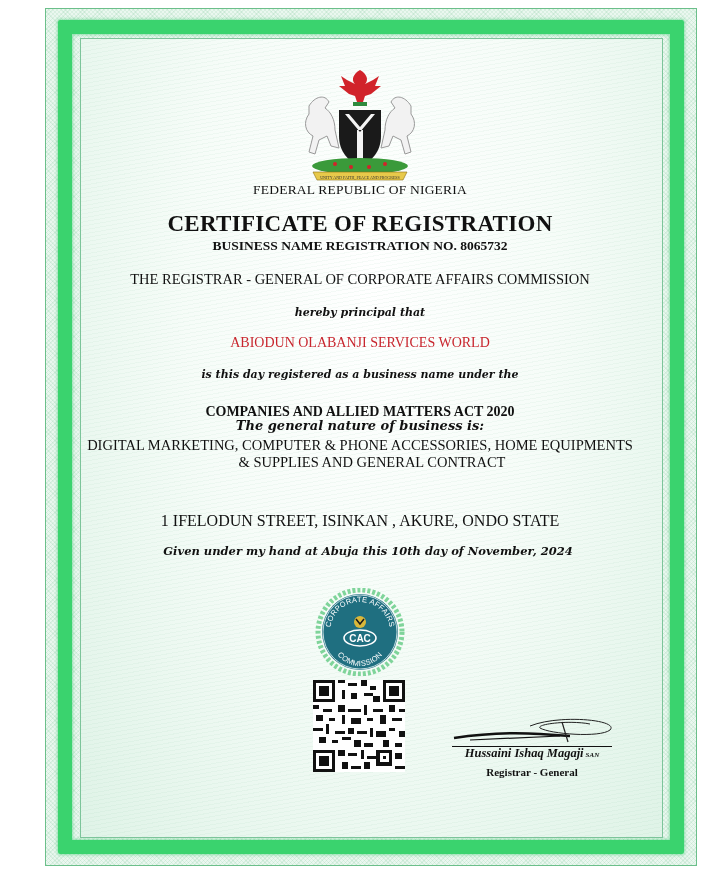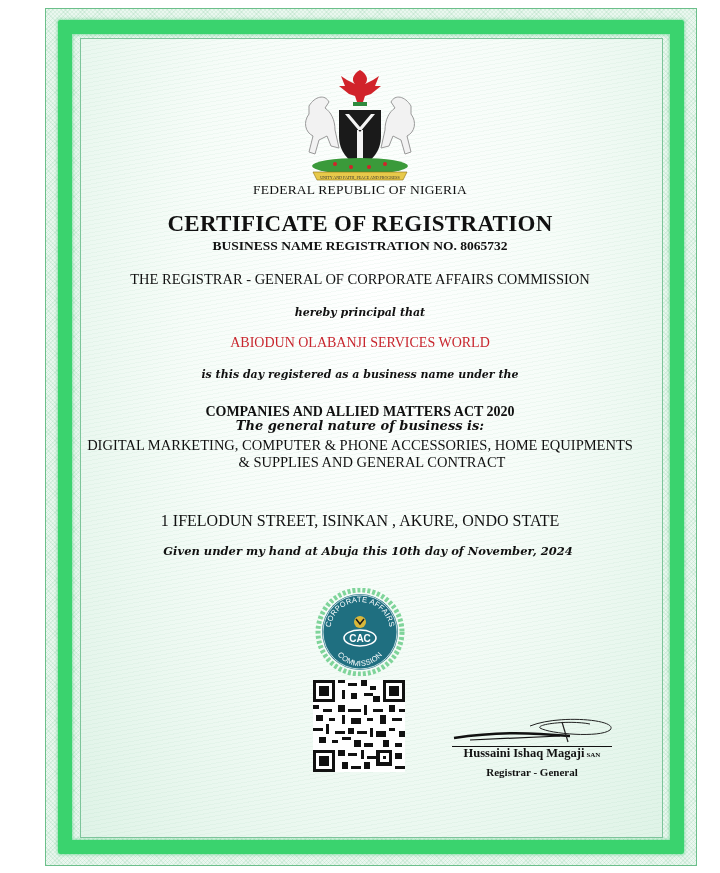--- a/index.html
+++ b/index.html
@@ -48,21 +48,21 @@
   .t-nature-2 { top: 454px; font-size: 14.5px; margin-left: 12px; }
   .t-address-label { top: 486px; font-size: 11.5px; }
   .t-address { top: 512px; font-size: 16px; }
   .t-given { top: 544px; font-size: 11.5px; margin-left: 8px; }
 
   .cac-seal { position: absolute; left: 312px; top: 588px; width: 96px; height: 88px; }
   .qr { position: absolute; left: 313px; top: 680px; width: 92px; height: 92px; }
 
   .signature { position: absolute; left: 450px; top: 712px; width: 175px; height: 35px; }
   .sig-line { position: absolute; left: 452px; top: 746px; width: 160px; border-top: 1px solid #111; }
-  .sig-name { position: absolute; left: 452px; top: 746px; width: 160px; text-align: center; font-size: 12.5px; font-weight: bold; white-space: nowrap; }
+  .sig-name { position: absolute; left: 452px; top: 746px; width: 160px; text-align: center; font-size: 12.5px; font-weight: bold; white-space: nowrap; font-style: italic; }
   .sig-name small { font-size: 7px; font-weight: bold; margin-left: 2px; }
   .sig-role { position: absolute; left: 452px; top: 766px; width: 160px; text-align: center; font-size: 11px; font-weight: bold; }
 </style>
 </head>
 <body>
 
 <div class="frame-outer"></div>
 <div class="frame-band"></div>
 <div class="frame-inner">
   <div class="inner-hatch"></div>

